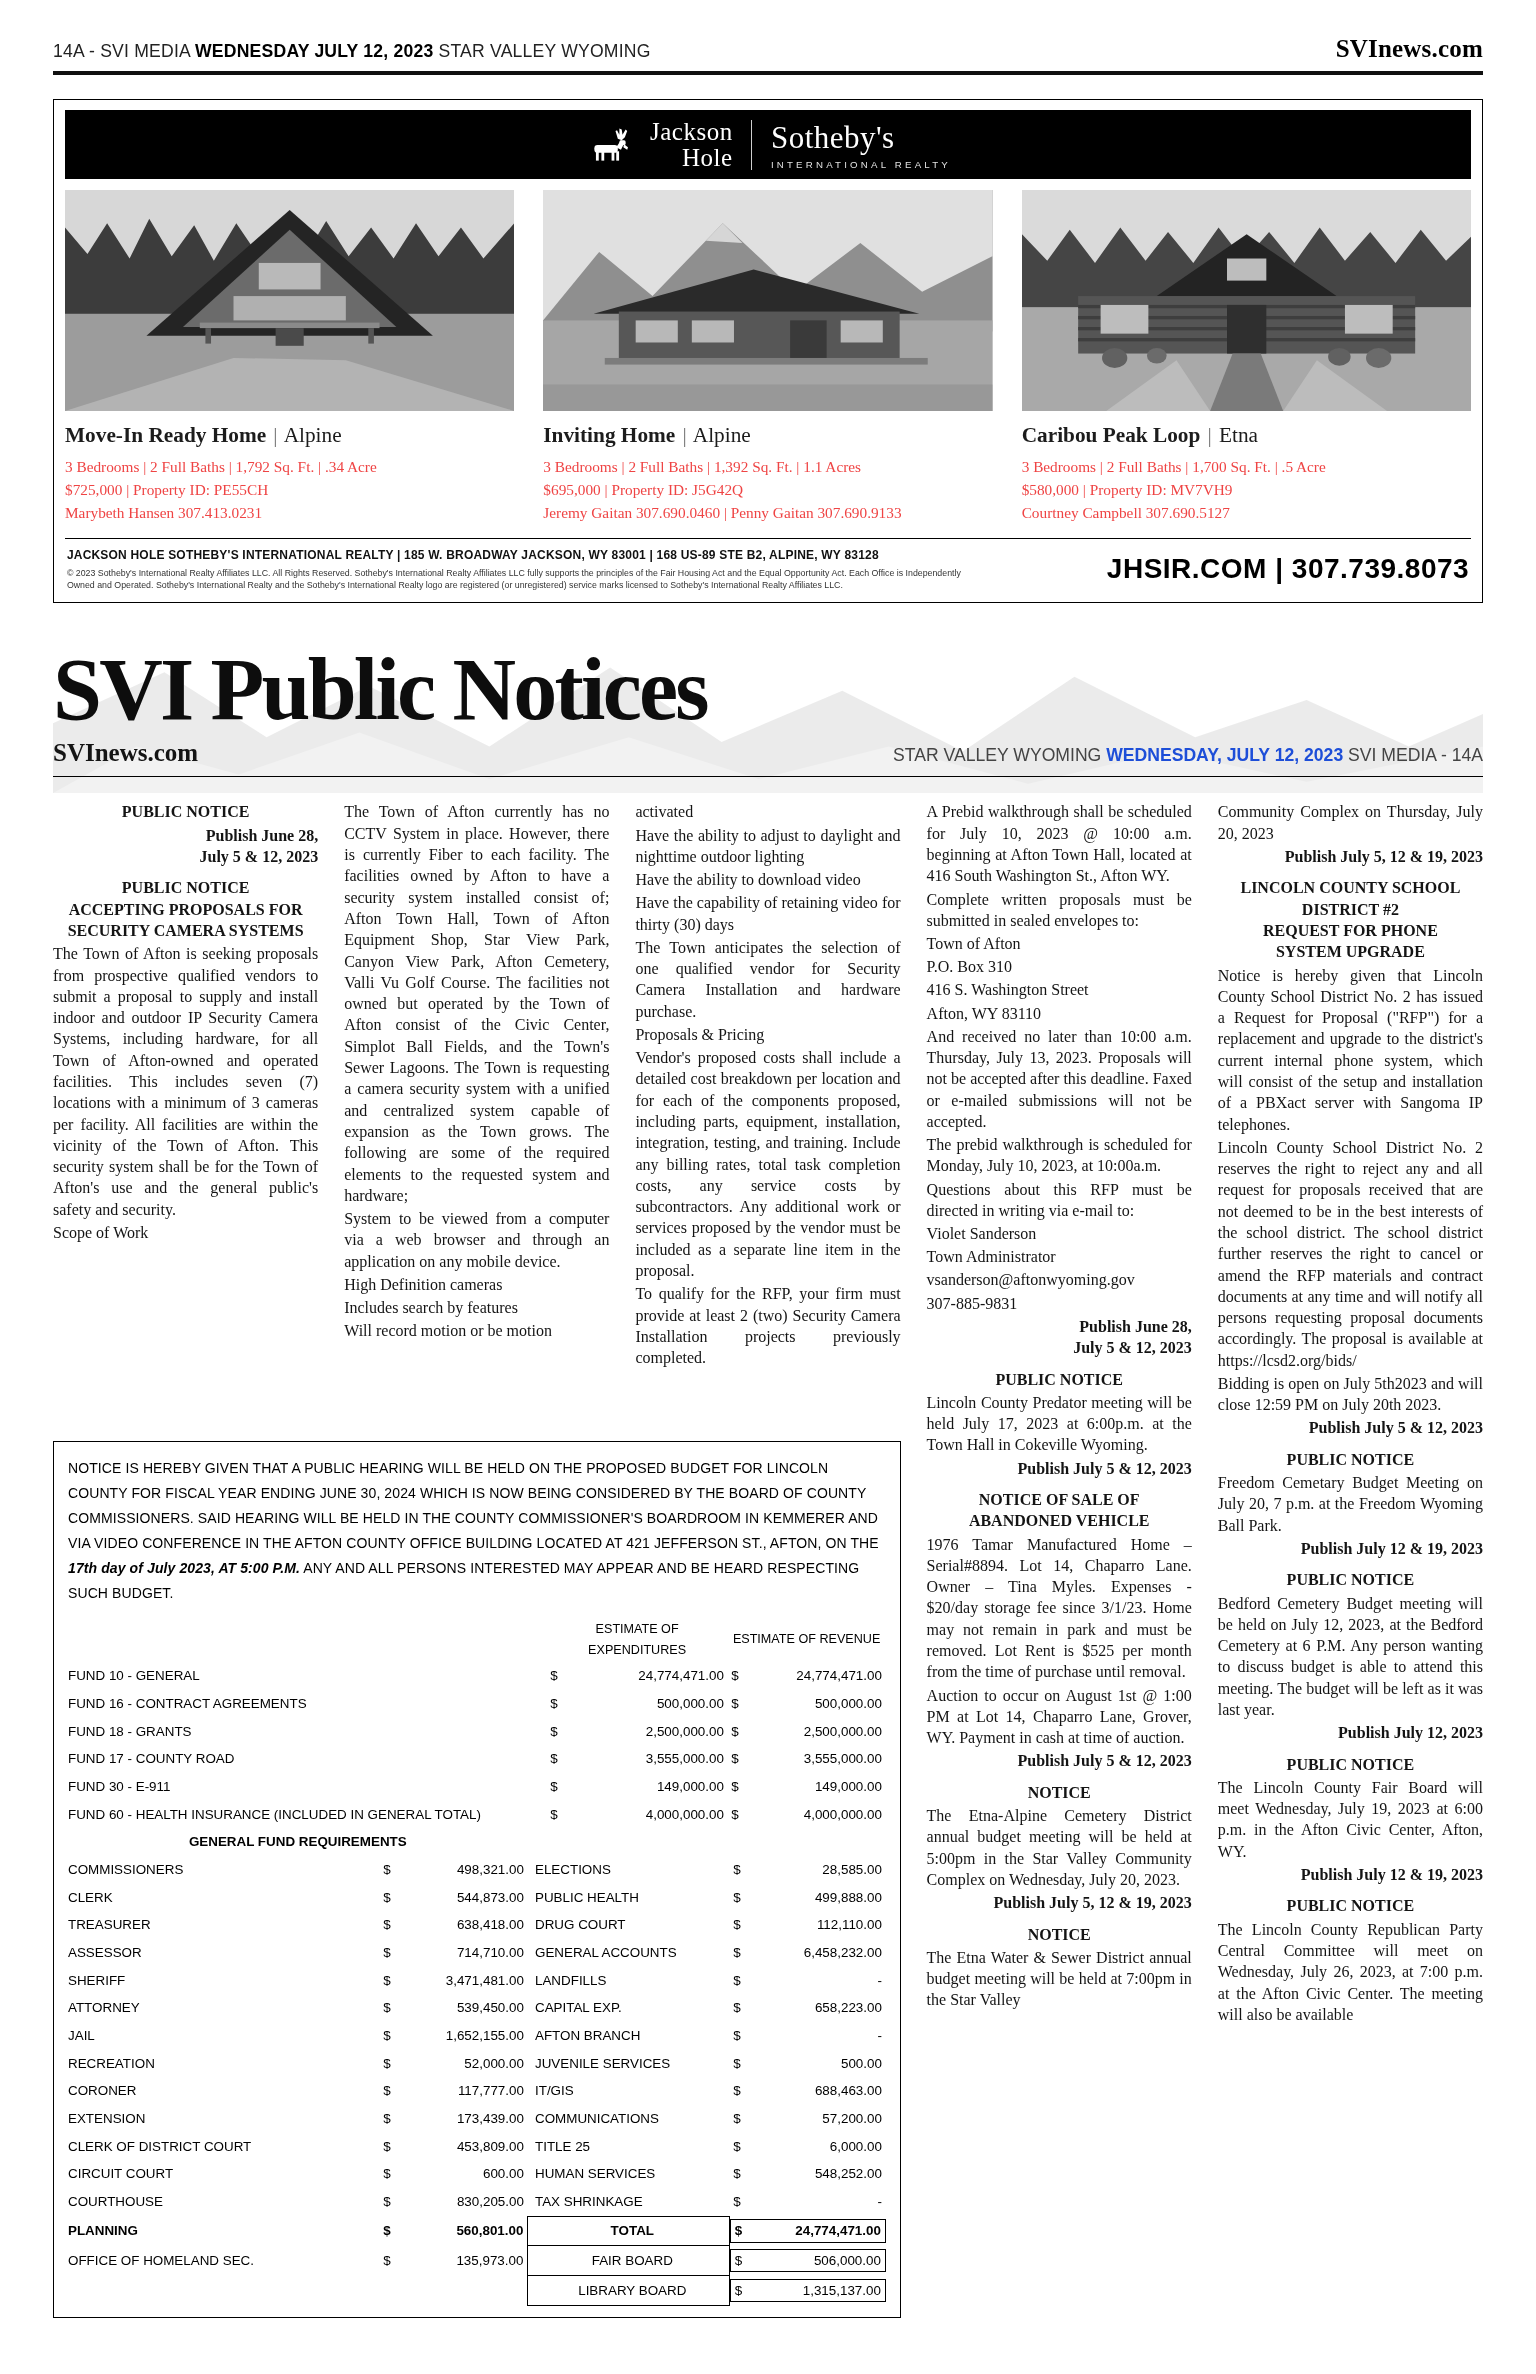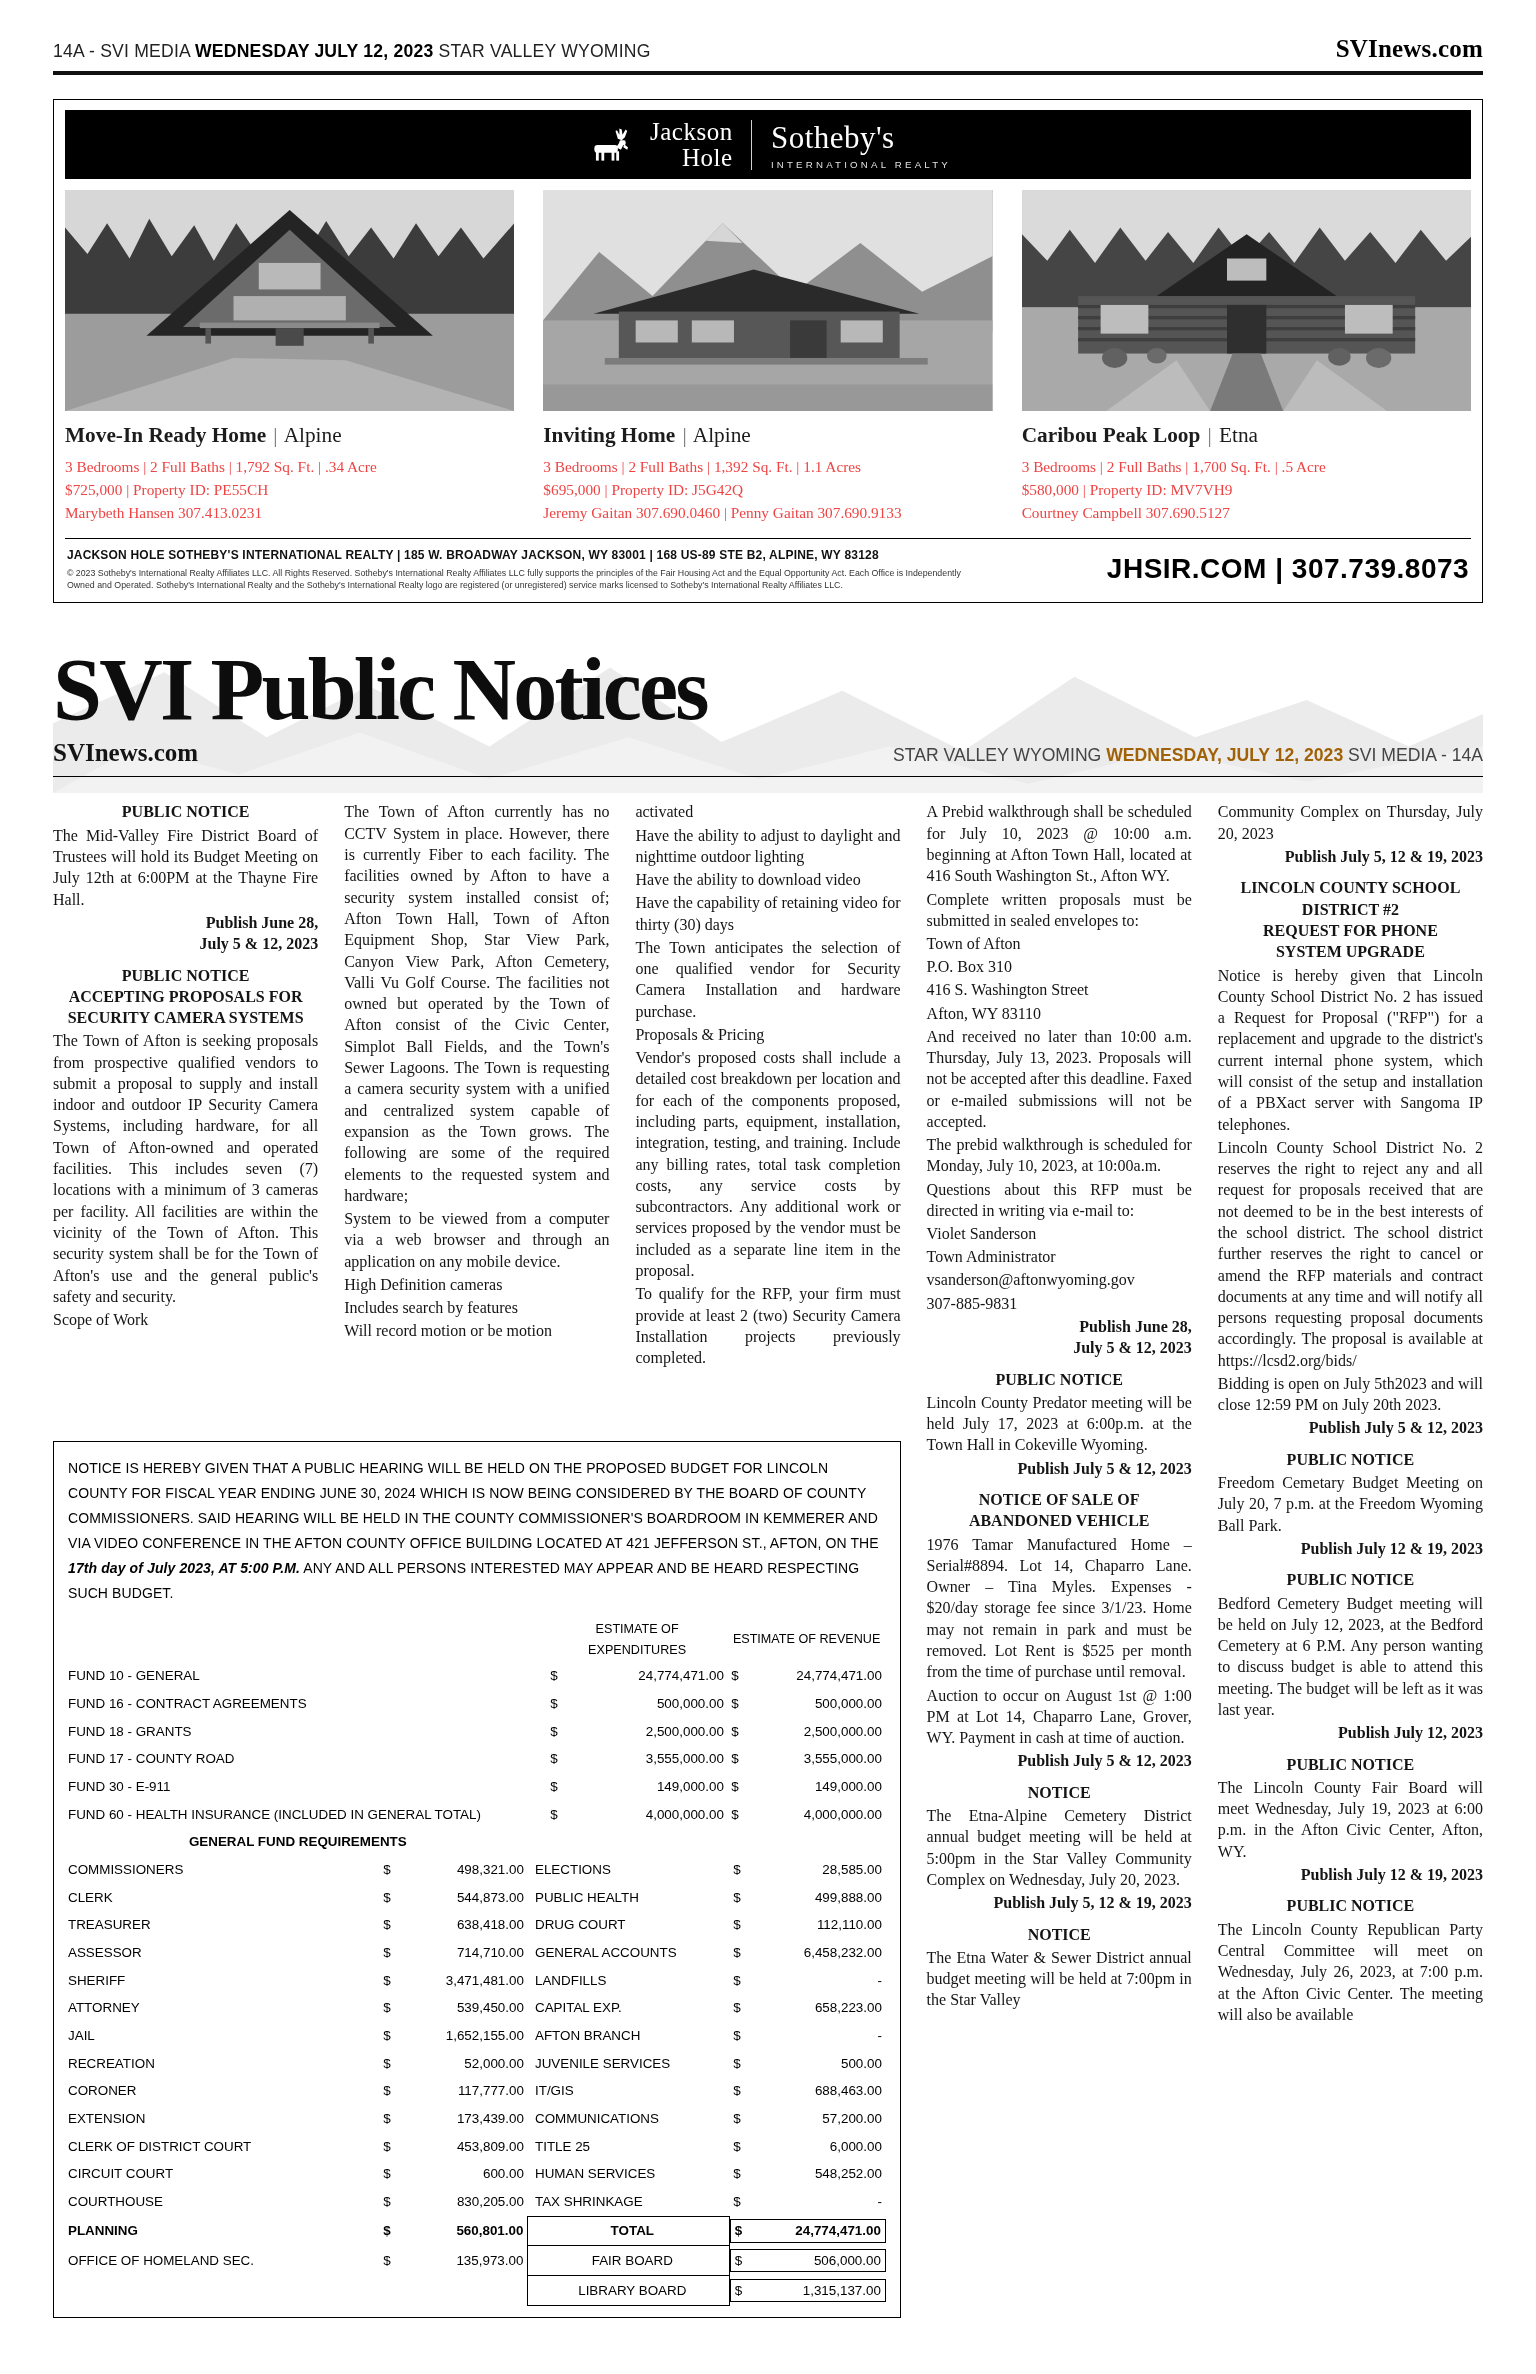--- a/index.html
+++ b/index.html
@@ -41,21 +41,21 @@
   .adf-legal { font-family:"Liberation Sans",sans-serif; font-size:8.8px; line-height:12px; color:#333; margin-top:4.6px; max-width:909px; }
   .adf-contact { font-family:"Liberation Sans",sans-serif; font-weight:bold; font-size:28px; letter-spacing:0.5px; white-space:nowrap; color:#000; }
 
   
   .pn { position:relative; margin-top:43px; }
   .pn-bg { position:absolute; left:0; top:-11px; width:100%; height:158px; opacity:.17; }
   .pn-title { position:relative; font-size:88px; font-weight:bold; letter-spacing:-2.8px; color:#0d0d0d; line-height:1.0; }
   .pn-sub { position:relative; display:flex; justify-content:space-between; align-items:baseline; margin-top:5.6px; padding-bottom:9.3px; border-bottom:1.9px solid #000; }
   .pn-site { font-weight:bold; font-size:25px; }
   .pn-right { font-family:"Liberation Sans",sans-serif; font-size:17.6px; color:#444; }
-  .pn-right .b { font-weight:bold; color:#a16207; }
+  .pn-right .b { font-weight:bold; color:#1d4ed8; }
 
   
   .content { display:grid; grid-template-columns:repeat(5,1fr); column-gap:26px; row-gap:16.7px;
     margin-top:24px; font-size:16px; line-height:21.3px; text-align:justify; hyphens:auto; align-items:start; }
   .content [data-col="0"] { grid-column:1; grid-row:1; }
   .content [data-col="1"] { grid-column:2; grid-row:1; }
   .content [data-col="2"] { grid-column:3; grid-row:1; }
   .content .rowtop { min-height:623px; }
   .tablewrap { grid-column:1/4; grid-row:2; }
   .content [data-col="3"] { grid-column:4; grid-row:1/3; }
@@ -223,21 +223,20 @@
     <h1 class="pn-title">SVI Public Notices</h1>
     <div class="pn-sub">
       <div class="pn-site">SVInews.com</div>
       <div class="pn-right"><span>STAR VALLEY WYOMING </span><span class="b">WEDNESDAY, JULY 12, 2023</span><span> SVI MEDIA - 14A</span></div>
     </div>
   </section>
 
   <main class="content">
     <div class="ncol rowtop" data-col="0">
         <div class="blk heading">PUBLIC NOTICE</div>
-        <div class="blk para">The Mid-Valley Fire District Board of Trustees will hold its Budget Meeting on July 12th at 6:00PM at the Thayne Fire Hall.</div>
         <div class="blk pubdate">Publish June 28,
 July 5 &amp; 12, 2023</div>
         <div class="blk heading">PUBLIC NOTICE
 ACCEPTING PROPOSALS FOR
 SECURITY CAMERA SYSTEMS</div>
         <div class="blk para">The Town of Afton is seeking proposals from prospective qualified vendors to submit a proposal to supply and install indoor and outdoor IP Security Camera Systems, including hardware, for all Town of Afton-owned and operated facilities. This includes seven (7) locations with a minimum of 3 cameras per facility. All facilities are within the vicinity of the Town of Afton. This security system shall be for the Town of Afton's use and the general public's safety and security.</div>
         <div class="blk para">Scope of Work</div>
       </div>
     <div class="ncol rowtop" data-col="1">
         <div class="blk para">The Town of Afton currently has no CCTV System in place. However, there is currently Fiber to each facility. The facilities owned by Afton to have a security system installed consist of; Afton Town Hall, Town of Afton Equipment Shop, Star View Park, Canyon View Park, Afton Cemetery, Valli Vu Golf Course. The facilities not owned but operated by the Town of Afton consist of the Civic Center, Simplot Ball Fields, and the Town's Sewer Lagoons. The Town is requesting a camera security system with a unified and centralized system capable of expansion as the Town grows. The following are some of the required elements to the requested system and hardware;</div>

